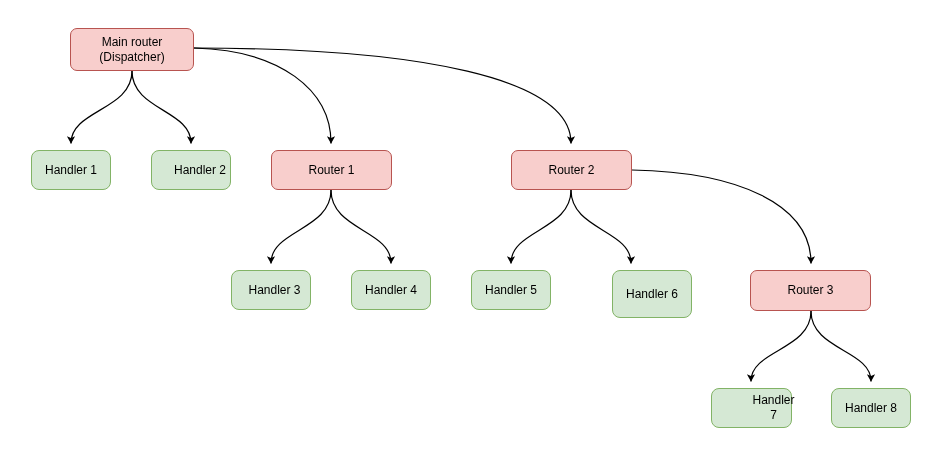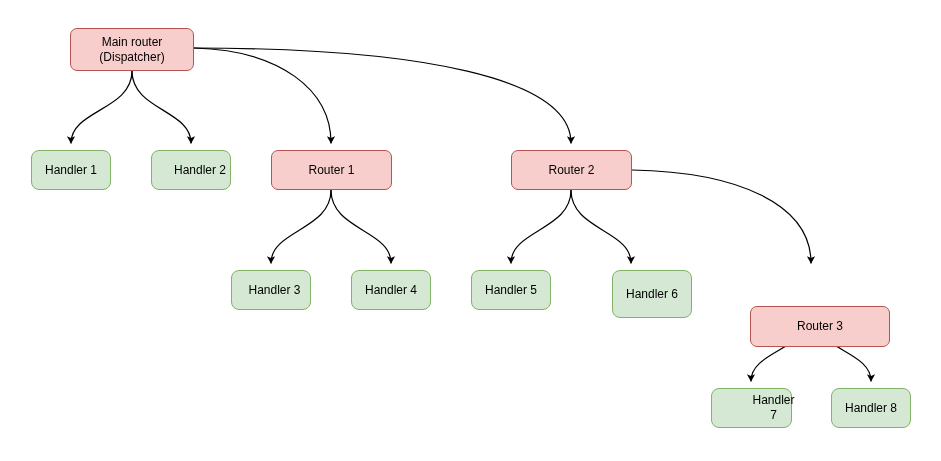--- a/index.html
+++ b/index.html
@@ -84,18 +84,18 @@
       <div class="node router" style="left: 70px; top: 28px; width: 124px; height: 43px; background: rgb(248, 206, 204); border-color: rgb(184, 84, 80);"><span class="node-label">Main router
 (Dispatcher)</span></div>
       <div class="node handler" style="left: 31px; top: 150px; width: 80px; height: 40px; background: rgb(213, 232, 212); border-color: rgb(130, 179, 102);"><span class="node-label">Handler 1</span></div>
       <div class="node handler" style="left: 151px; top: 150px; width: 80px; height: 40px; background: rgb(213, 232, 212); border-color: rgb(130, 179, 102); padding-left: 18px;"><span class="node-label">Handler 2</span></div>
       <div class="node router" style="left: 271px; top: 150px; width: 121px; height: 40px; background: rgb(248, 206, 204); border-color: rgb(184, 84, 80);"><span class="node-label">Router 1</span></div>
       <div class="node router" style="left: 511px; top: 150px; width: 121px; height: 40px; background: rgb(248, 206, 204); border-color: rgb(184, 84, 80);"><span class="node-label">Router 2</span></div>
       <div class="node handler" style="left: 231px; top: 270px; width: 80px; height: 40px; background: rgb(213, 232, 212); border-color: rgb(130, 179, 102); padding-left: 7px;"><span class="node-label">Handler 3</span></div>
       <div class="node handler" style="left: 351px; top: 270px; width: 80px; height: 40px; background: rgb(213, 232, 212); border-color: rgb(130, 179, 102);"><span class="node-label">Handler 4</span></div>
       <div class="node handler" style="left: 471px; top: 270px; width: 80px; height: 40px; background: rgb(213, 232, 212); border-color: rgb(130, 179, 102);"><span class="node-label">Handler 5</span></div>
       <div class="node handler" style="left: 612px; top: 270px; width: 80px; height: 48px; background: rgb(213, 232, 212); border-color: rgb(130, 179, 102);"><span class="node-label">Handler 6</span></div>
-      <div class="node router" style="left: 750px; top: 270px; width: 140px; height: 41px; background: rgb(248, 206, 204); border-color: rgb(184, 84, 80); margin-top: 36px;"><span class="node-label">Router 3</span></div>
+      <div class="node router" style="left: 750px; top: 270px; width: 121px; height: 41px; background: rgb(248, 206, 204); border-color: rgb(184, 84, 80);"><span class="node-label">Router 3</span></div>
       <div class="node handler" style="left: 711px; top: 388px; width: 81px; height: 40px; background: rgb(213, 232, 212); border-color: rgb(130, 179, 102); padding-left: 44px;"><span class="node-label">Handler 7</span></div>
       <div class="node handler" style="left: 831px; top: 388px; width: 80px; height: 40px; background: rgb(213, 232, 212); border-color: rgb(130, 179, 102);"><span class="node-label">Handler 8</span></div>
     </div>
 
 </div>
 
 </body></html>

